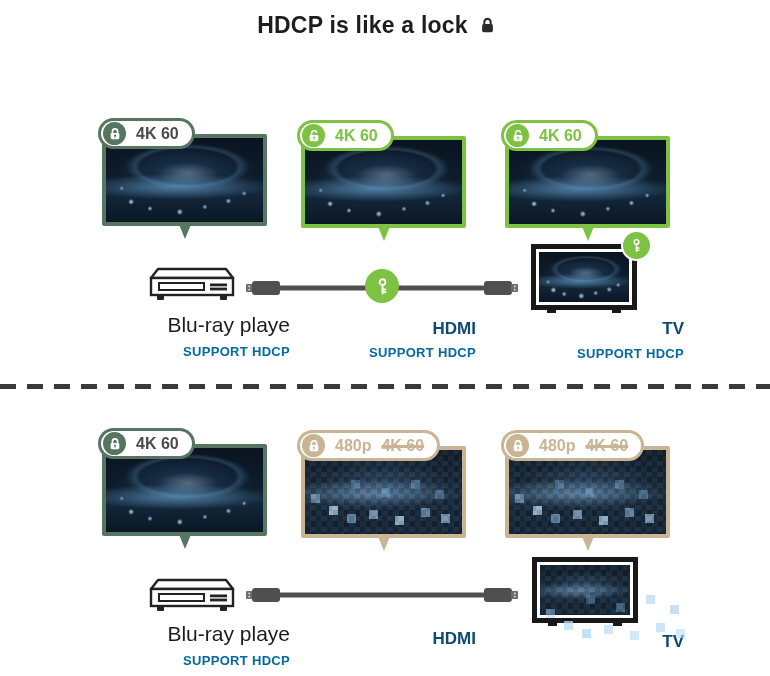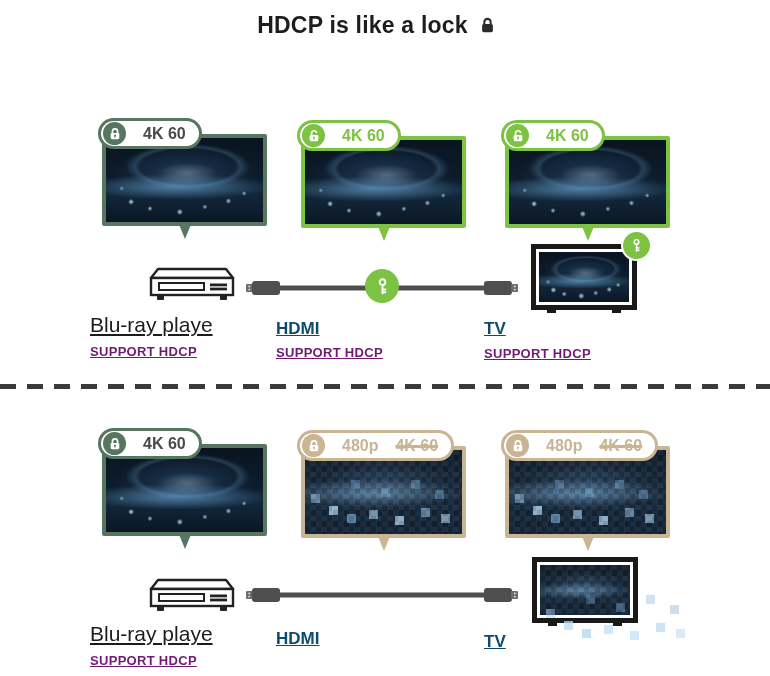--- a/index.html
+++ b/index.html
@@ -55,21 +55,21 @@
       58px 16px 0 rgba(175,215,245,.6), 84px 22px 0 rgba(190,225,250,.7),
       110px 14px 0 rgba(160,205,240,.55), 130px 20px 0 rgba(185,220,248,.6),
       70px -6px 0 rgba(120,170,215,.45), 100px -14px 0 rgba(135,185,225,.4),
       40px -14px 0 rgba(110,160,205,.4), 124px -4px 0 rgba(125,175,220,.4);}
   .screen-degraded::after{content:"";position:absolute;inset:0;
     background-image:conic-gradient(rgba(255,255,255,.06) 90deg, rgba(0,0,0,.10) 90deg 180deg, rgba(255,255,255,.04) 180deg 270deg, rgba(25,50,80,.14) 270deg);
     background-size:11px 11px;}
 
   
   .badge{position:absolute;left:-8px;top:-20px;z-index:3;height:31px;box-sizing:border-box;
-    display:inline-flex;align-items:center;gap:17px;background:#fff;border:3px solid var(--c);
+    display:inline-flex;align-items:center;gap:10px;background:#fff;border:3px solid var(--c);
     border-radius:17px;padding:0 13px 0 2px;}
   .badge-circle{width:23px;height:23px;border-radius:50%;background:var(--c);color:var(--c);
     display:flex;align-items:center;justify-content:center;flex:0 0 auto;}
   .badge-circle svg{width:14px;height:14px;}
   .badge-text{font-size:16px;font-weight:700;color:var(--t);white-space:nowrap;}
   .badge-strike{font-size:16px;font-weight:700;color:var(--t);white-space:nowrap;
     text-decoration:line-through;text-decoration-thickness:2.5px;}
   .badge-strike:empty{display:none;}
 
   
@@ -80,24 +80,24 @@
   .key-badge.on-cable svg{width:21px;height:21px;}
   .key-badge.on-tv{width:27px;height:27px;border:2px solid #fff;box-sizing:content-box;}
   .key-badge.on-tv svg{width:17px;height:17px;}
 
   .tv{position:absolute;width:106px;height:66px;box-sizing:border-box;background:#fff;border:5px solid #191919;z-index:2;}
   .tv .tv-screen{position:absolute;inset:3px;}
   .tv-leg{position:absolute;bottom:-8px;width:9px;height:8px;background:#191919;}
   .tv-leg.l{left:11px;} .tv-leg.r{right:11px;}
 
   
-  .lbl{position:absolute;width:200px;text-align:left;text-decoration:underline;}
+  .lbl{position:absolute;width:200px;text-align:right;}
   .lbl-lg{font-size:21px;font-weight:400;color:#1c1c1c;}
   .lbl-md{font-size:17px;font-weight:600;color:#0c4a6e;}
-  .lbl-sm{font-size:13px;font-weight:700;color:#701a75;letter-spacing:.3px;}
+  .lbl-sm{font-size:13px;font-weight:700;color:#0369a1;letter-spacing:.3px;}
 
   
   .divider{position:absolute;left:0;top:384px;width:770px;height:5px;
     background:repeating-linear-gradient(90deg,#3a3a3a 0 16px, rgba(0,0,0,0) 16px 27px);}
 </style>
 </head>
 <body>
 
 <svg width="0" height="0" style="position:absolute">
   <defs>

